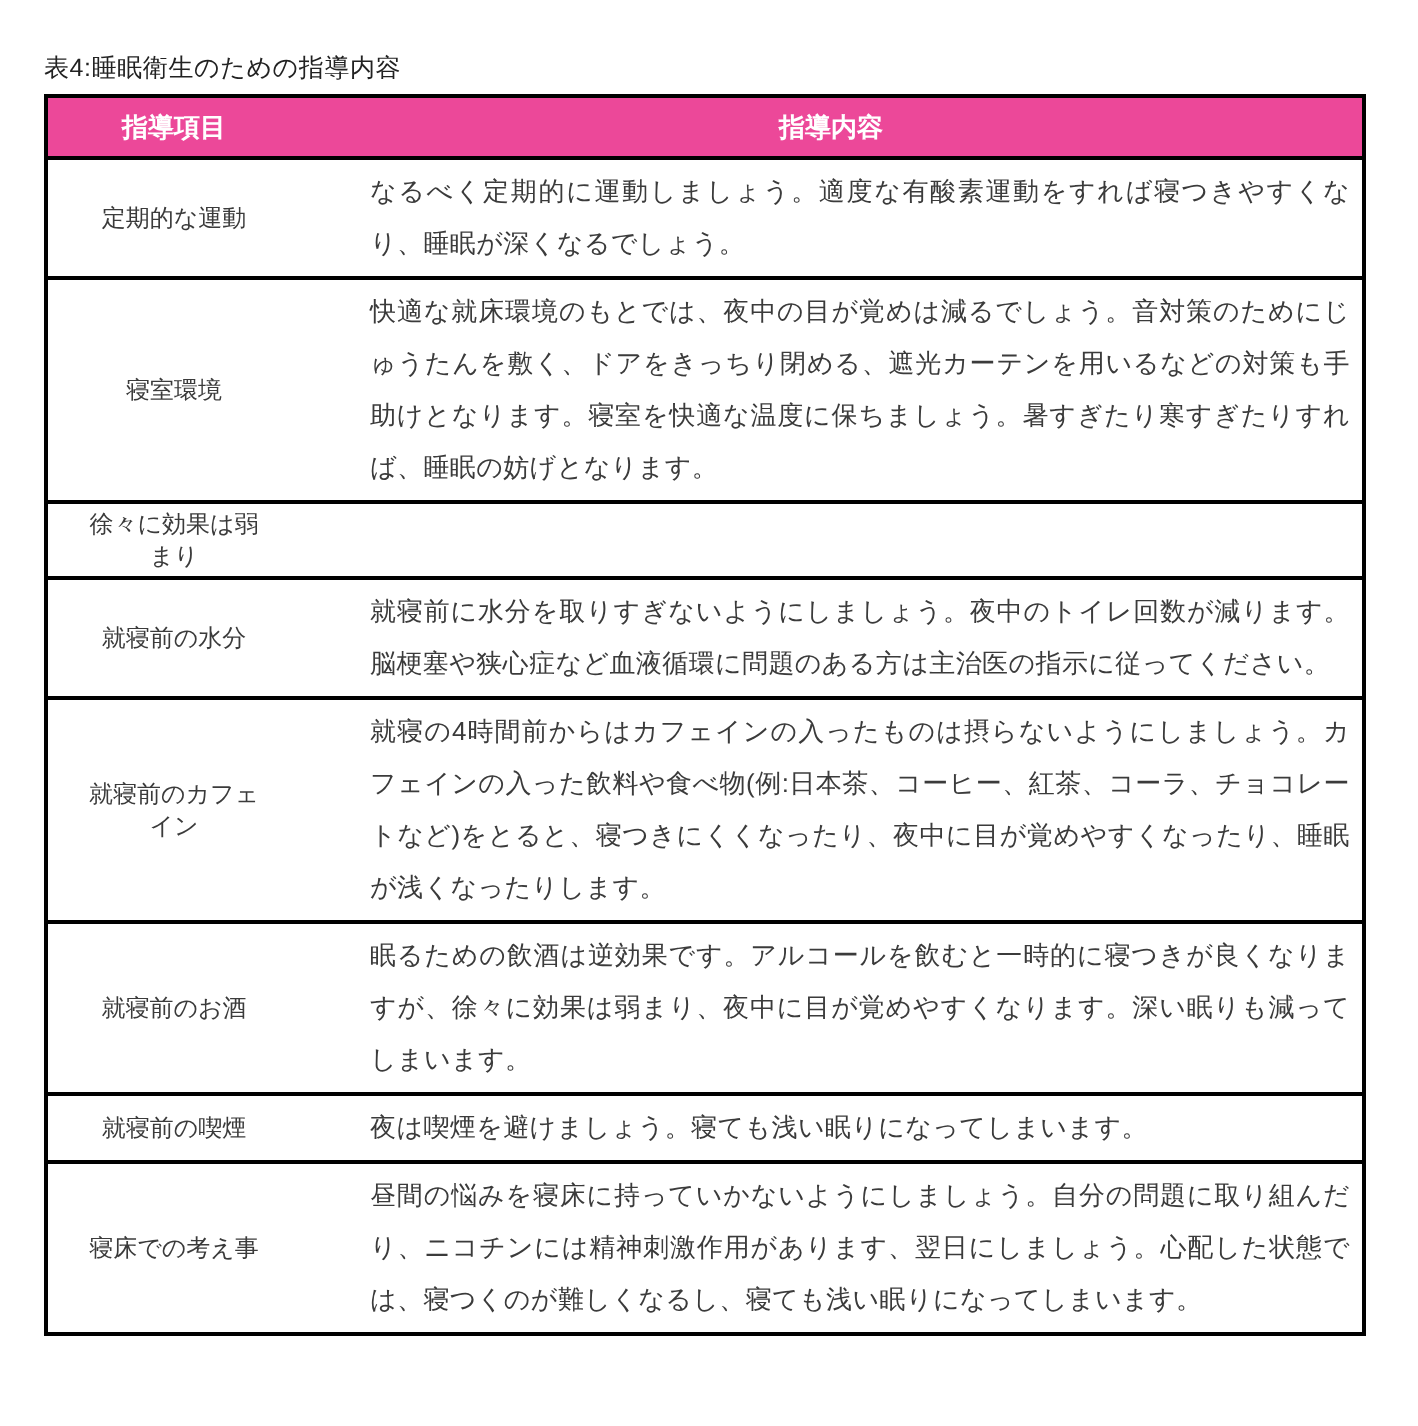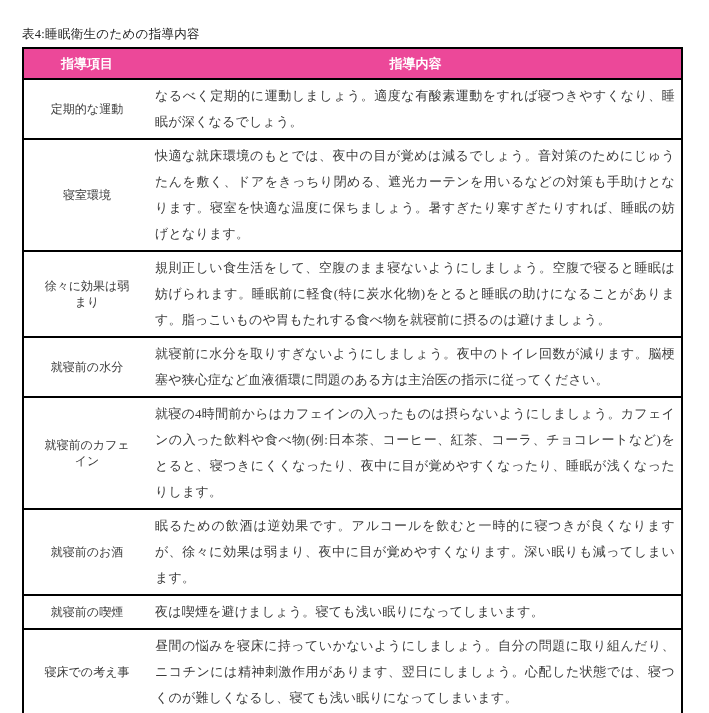--- a/index.html
+++ b/index.html
@@ -12,21 +12,20 @@
     height: 713px;
     overflow: hidden;
     font-family: "Liberation Sans", "DejaVu Sans", sans-serif;
     color: #3b3b3b;
     -webkit-font-smoothing: antialiased;
   }
   .page {
     position: relative;
     width: 709px;
     height: 546px;
-    font-family: Liberation Serif, serif;
   }
   .doc-title {
     position: absolute;
     left: 22px;
     top: 26px;
     font-size: 12.5px;
     color: #222222;
     letter-spacing: 0.3px;
     white-space: nowrap;
   }
@@ -74,20 +73,21 @@
     line-height: 16px;
   }
   .td-content {
     flex: 1 1 auto;
     font-size: 13px;
     line-height: 26px;
     padding: 3px 6px 3px 5px;
     box-sizing: border-box;
     text-align: justify;
     letter-spacing: 0.2px;
+    margin-left: 30px;
   }
 </style>
 </head>
 <body>
 
 <div class="page">
   <div class="doc-title">表4:睡眠衛生のための指導内容</div>
 
   <div class="table">
     <div class="thead">
@@ -100,21 +100,20 @@
     <div class="td td-content">なるべく定期的に運動しましょう。適度な有酸素運動をすれば寝つきやすくなり、睡眠が深くなるでしょう。</div>
   </div>
 
   <div class="tr">
     <div class="td td-item">寝室環境</div>
     <div class="td td-content">快適な就床環境のもとでは、夜中の目が覚めは減るでしょう。音対策のためにじゅうたんを敷く、ドアをきっちり閉める、遮光カーテンを用いるなどの対策も手助けとなります。寝室を快適な温度に保ちましょう。暑すぎたり寒すぎたりすれば、睡眠の妨げとなります。</div>
   </div>
 
   <div class="tr">
     <div class="td td-item">徐々に効果は弱まり</div>
-    <div class="td td-content">規則正しい食生活をして、空腹のまま寝ないようにしましょう。空腹で寝ると睡眠は妨げられます。睡眠前に軽食(特に炭水化物)をとると睡眠の助けになることがあります。脂っこいものや胃もたれする食べ物を就寝前に摂るのは避けましょう。</div>
   </div>
 
   <div class="tr">
     <div class="td td-item">就寝前の水分</div>
     <div class="td td-content">就寝前に水分を取りすぎないようにしましょう。夜中のトイレ回数が減ります。脳梗塞や狭心症など血液循環に問題のある方は主治医の指示に従ってください。</div>
   </div>
 
   <div class="tr">
     <div class="td td-item">就寝前のカフェイン</div>
     <div class="td td-content">就寝の4時間前からはカフェインの入ったものは摂らないようにしましょう。カフェインの入った飲料や食べ物(例:日本茶、コーヒー、紅茶、コーラ、チョコレートなど)をとると、寝つきにくくなったり、夜中に目が覚めやすくなったり、睡眠が浅くなったりします。</div>

